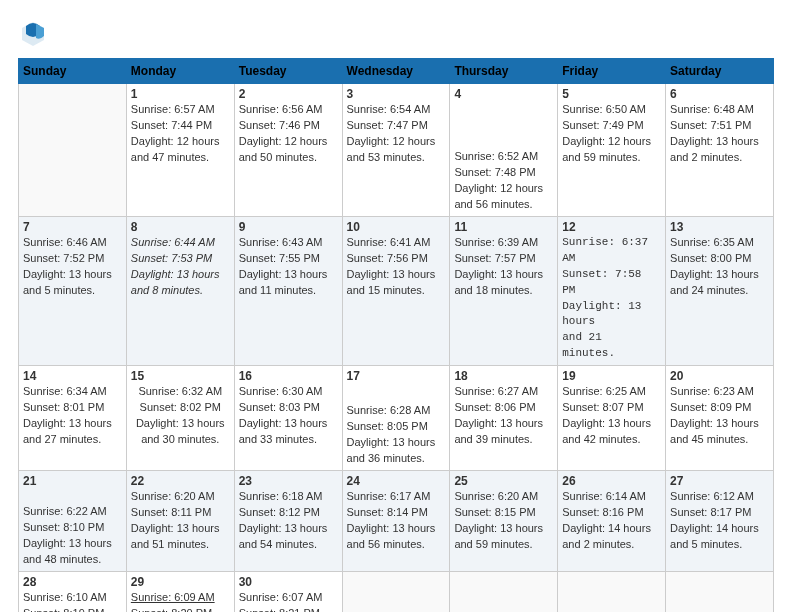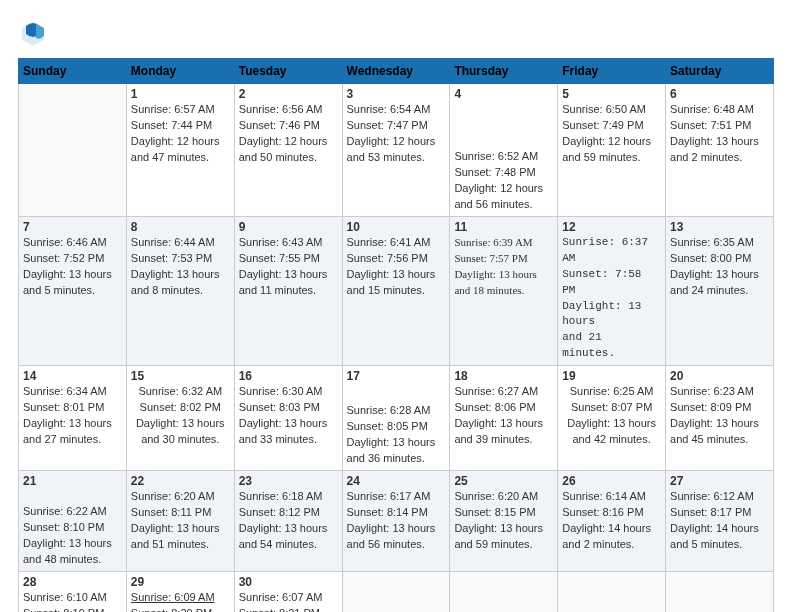--- a/index.html
+++ b/index.html
@@ -186,42 +186,42 @@
         <tr class="row-shaded">
           <td>
             <span class="day-num">7</span>
             <div class="day-info" style="white-space: pre-line;">Sunrise: 6:46 AM
 Sunset: 7:52 PM
 Daylight: 13 hours
 and 5 minutes.</div>
           </td>
           <td>
             <span class="day-num">8</span>
-            <div class="day-info" style="white-space: pre-line;">Sunrise: 6:44 AM
+            <div class="day-info" style="white-space: pre-line; font-style: italic;">Sunrise: 6:44 AM
 Sunset: 7:53 PM
 Daylight: 13 hours
 and 8 minutes.</div>
           </td>
           <td>
             <span class="day-num">9</span>
             <div class="day-info" style="white-space: pre-line;">Sunrise: 6:43 AM
 Sunset: 7:55 PM
 Daylight: 13 hours
 and 11 minutes.</div>
           </td>
           <td>
             <span class="day-num">10</span>
             <div class="day-info" style="white-space: pre-line;">Sunrise: 6:41 AM
 Sunset: 7:56 PM
 Daylight: 13 hours
 and 15 minutes.</div>
           </td>
           <td>
             <span class="day-num">11</span>
-            <div class="day-info" style="white-space: pre-line; font-family: Liberation Serif, serif;">Sunrise: 6:39 AM
+            <div class="day-info" style="white-space: pre-line;">Sunrise: 6:39 AM
 Sunset: 7:57 PM
 Daylight: 13 hours
 and 18 minutes.</div>
           </td>
           <td>
             <span class="day-num">12</span>
             <div class="day-info" style="white-space: pre-line; font-family: Liberation Mono, monospace;">Sunrise: 6:37 AM
 Sunset: 7:58 PM
 Daylight: 13 hours
 and 21 minutes.</div>
@@ -265,21 +265,21 @@
           </td>
           <td>
             <span class="day-num">18</span>
             <div class="day-info" style="white-space: pre-line;">Sunrise: 6:27 AM
 Sunset: 8:06 PM
 Daylight: 13 hours
 and 39 minutes.</div>
           </td>
           <td>
             <span class="day-num">19</span>
-            <div class="day-info" style="white-space: pre-line; text-align: center;">Sunrise: 6:25 AM
+            <div class="day-info" style="white-space: pre-line;">Sunrise: 6:25 AM
 Sunset: 8:07 PM
 Daylight: 13 hours
 and 42 minutes.</div>
           </td>
           <td>
             <span class="day-num">20</span>
             <div class="day-info" style="white-space: pre-line;">Sunrise: 6:23 AM
 Sunset: 8:09 PM
 Daylight: 13 hours
 and 45 minutes.</div>

